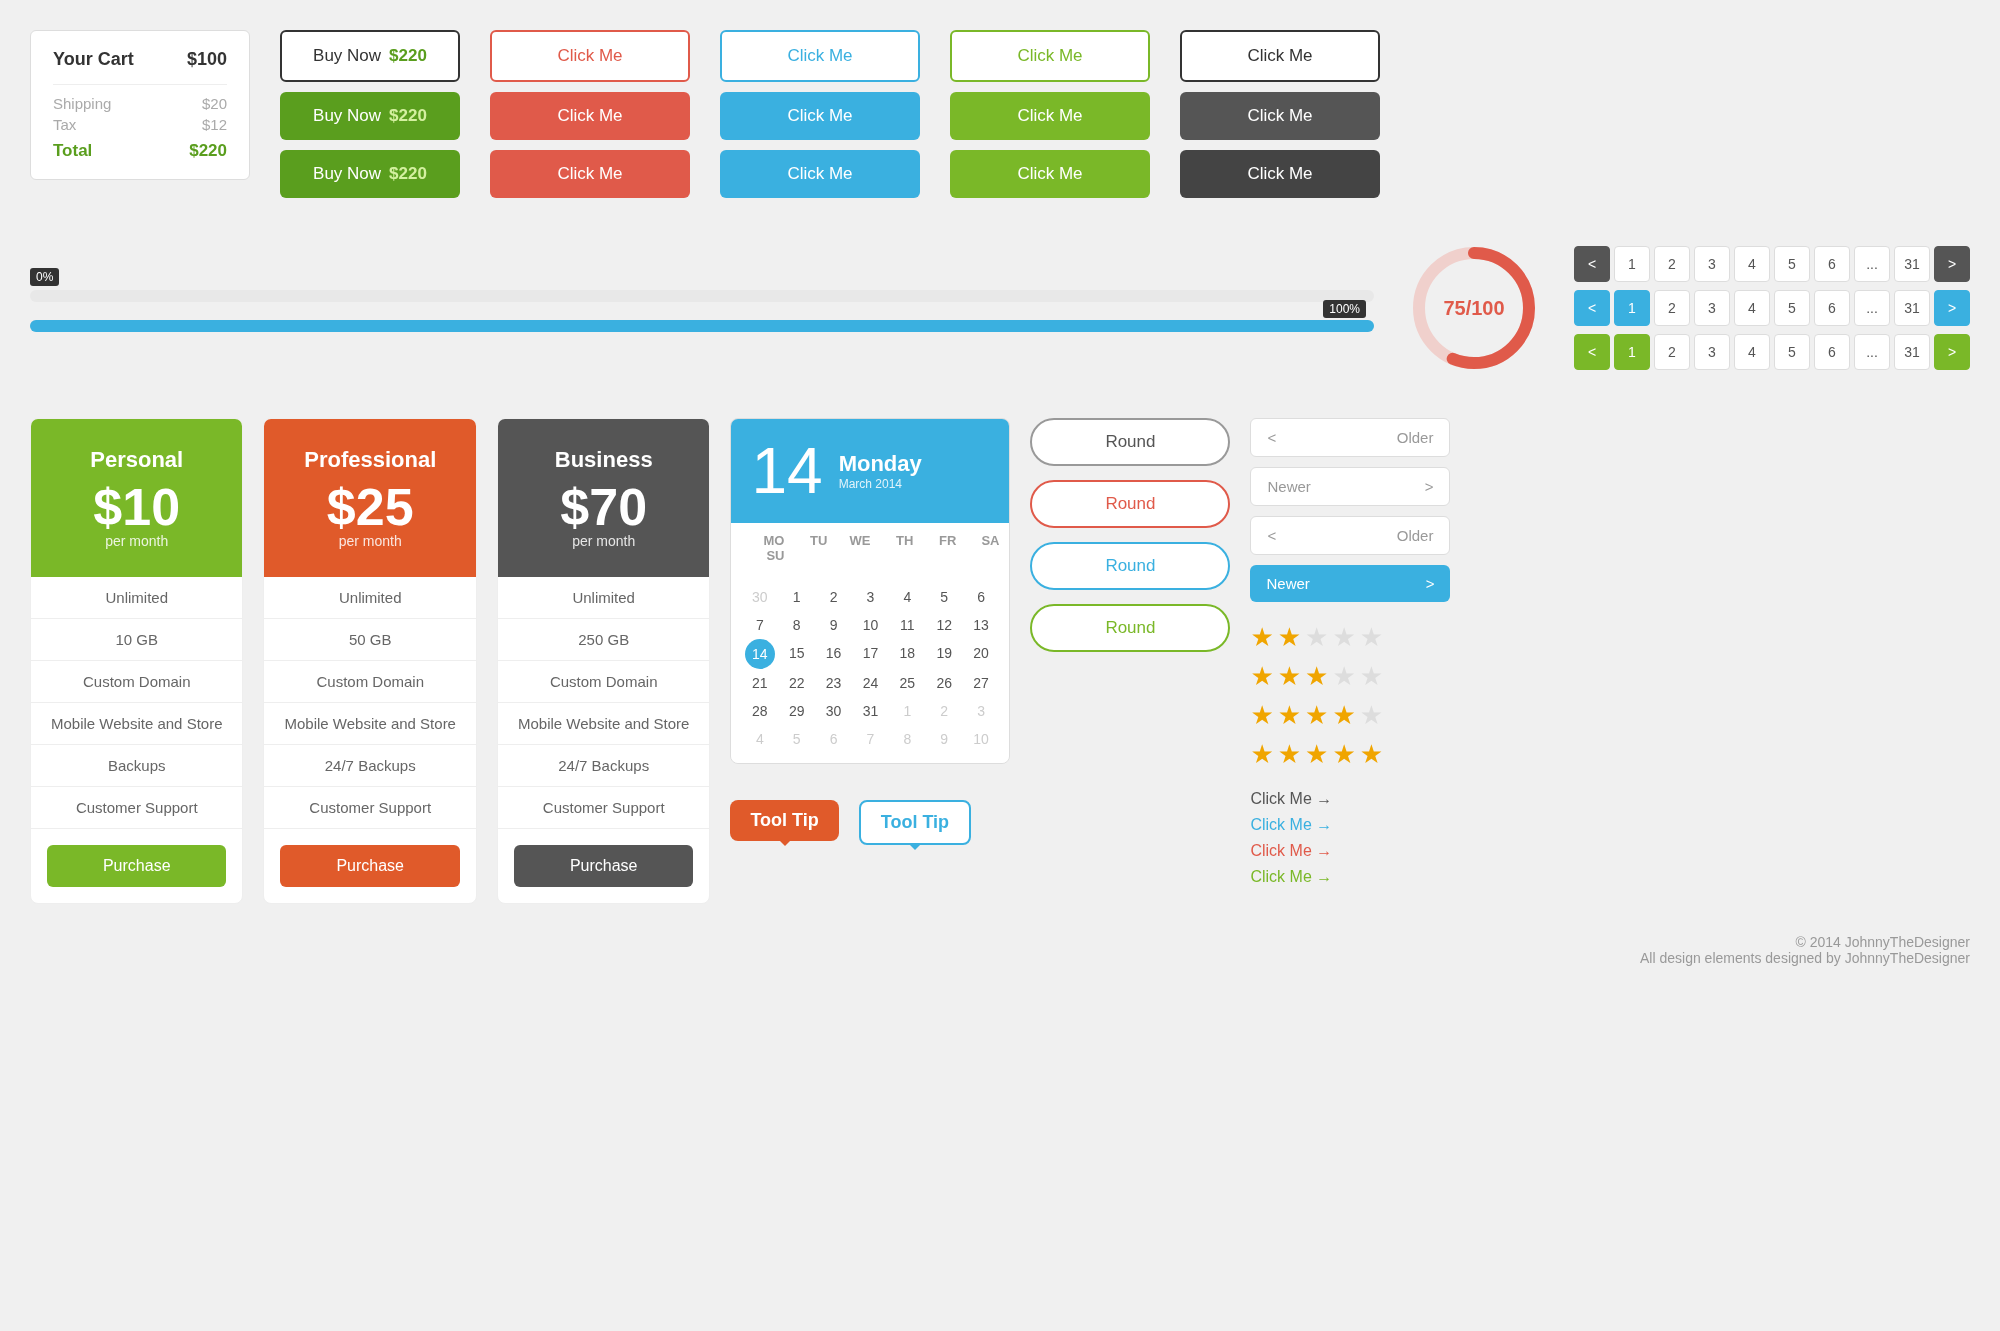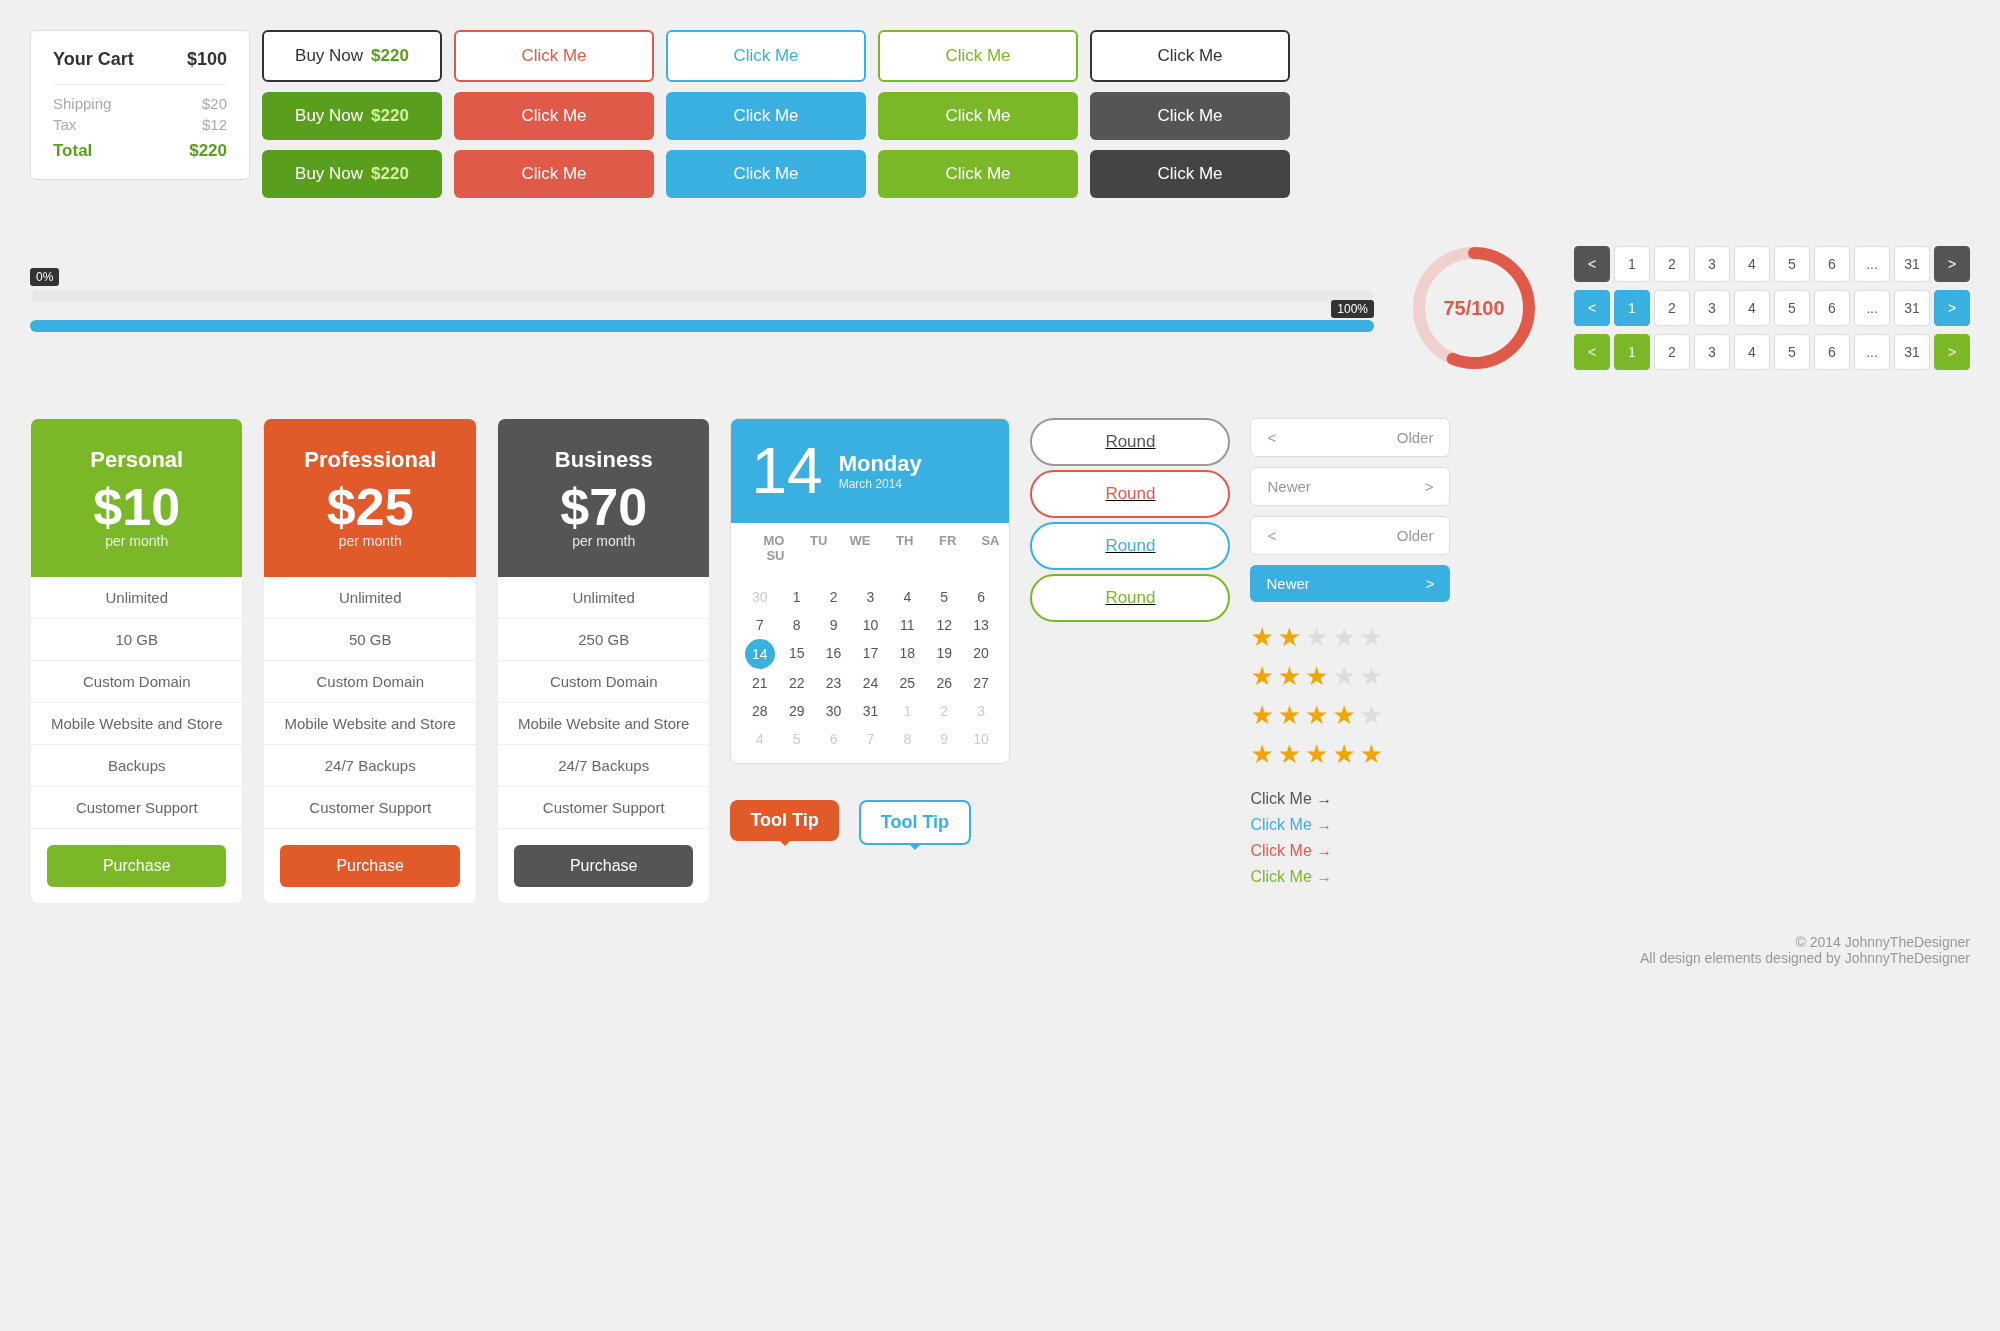--- a/index.html
+++ b/index.html
@@ -12,21 +12,21 @@
 
     .main-container {
       background: #f0f0f0;
       max-width: 1940px;
       margin: 0 auto;
     }
 
     
     .top-row {
       display: flex;
-      gap: 12px;
+      gap: 30px;
       margin-bottom: 40px;
       align-items: flex-start;
     }
 
     
     .cart-widget {
       background: white;
       border: 1px solid #ddd;
       border-radius: 6px;
       padding: 18px 22px;
@@ -475,23 +475,22 @@
       display: flex;
       align-items: center;
       justify-content: center;
       margin: 0 auto;
     }
 
     
     .round-btns-section {
       display: flex;
       flex-direction: column;
-      gap: 4px;
+      gap: 14px;
       min-width: 200px;
-      text-decoration: underline;
     }
     .btn-round-outline-gray {
       border: 2px solid #999;
       background: white;
       color: #555;
       padding: 12px 30px;
       border-radius: 50px;
       font-size: 17px;
       cursor: pointer;
       text-align: center;
@@ -716,21 +715,21 @@
   <div class="middle-row">
 
     <div class="progress-section">
       <div class="progress-item">
         <div class="progress-label">0%</div>
         <div class="progress-track">
           <div class="progress-fill" style="width:0%"></div>
         </div>
       </div>
       <div class="progress-item" style="position:relative;">
-        <div style="position:absolute;right:0;top:-20px;background:#333;color:white;font-size:12px;padding:2px 6px;border-radius:3px;">100%</div>
+        <div style="position:absolute;right:8px;top:-20px;background:#333;color:white;font-size:12px;padding:2px 6px;border-radius:3px;">100%</div>
         <div class="progress-track">
           <div class="progress-fill progress-fill-blue" style="width:100%"></div>
         </div>
       </div>
     </div>
 
     <div class="donut-section">
 
       <div class="donut-container">
         <svg width="140" height="140" viewBox="0 0 140 140">

